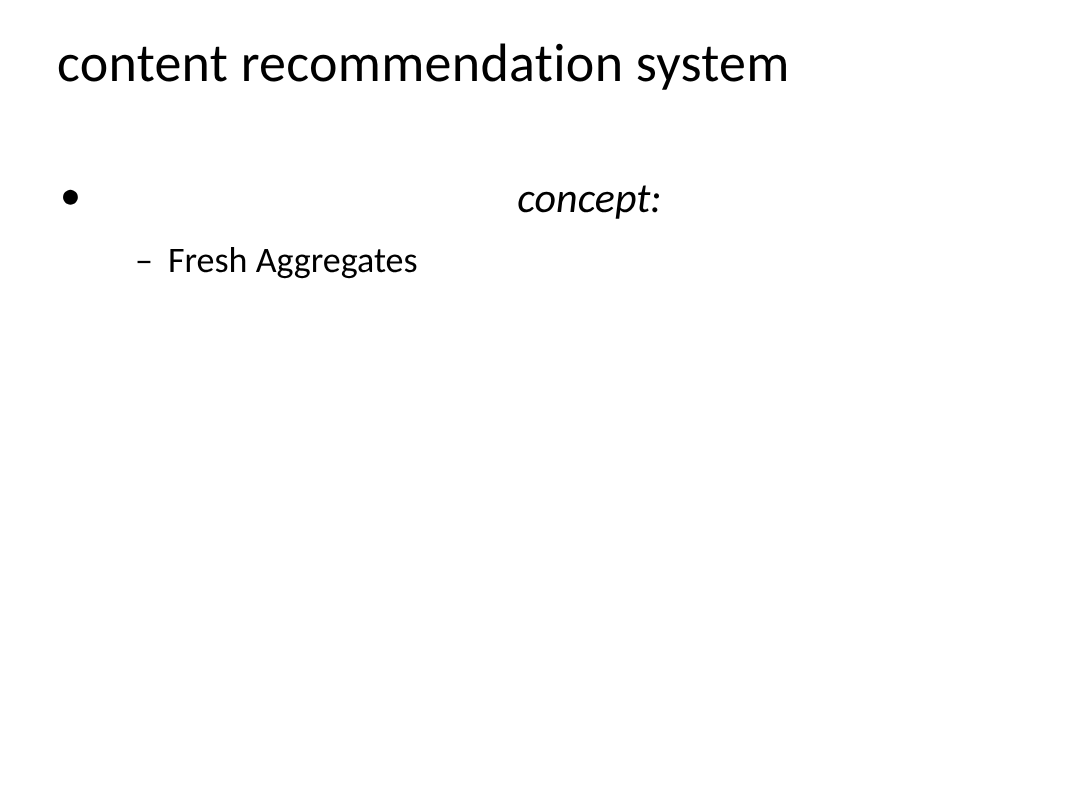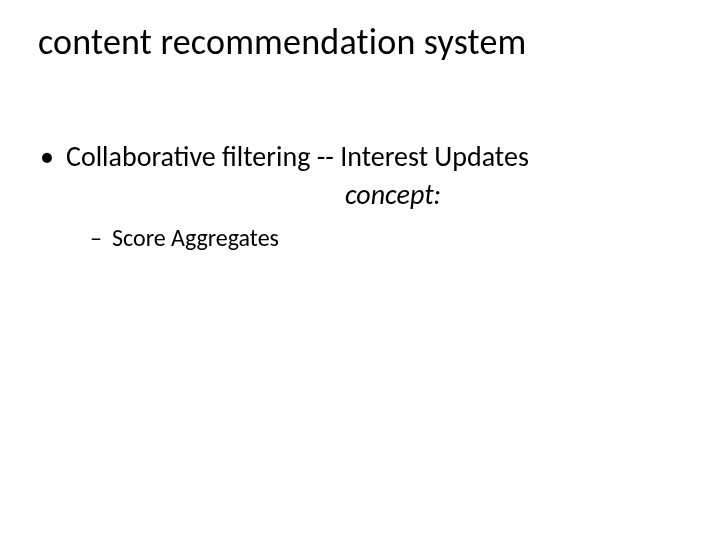--- a/index.html
+++ b/index.html
@@ -13,21 +13,21 @@
       background: #ffffff;
       font-family: Calibri, "Segoe UI", Arial, sans-serif;
       color: #000000;
       padding: 20px 0 0 0;
       overflow: hidden;
     }
     .slide-title {
       font-size: 36px;
       font-weight: 400;
       padding-left: 38px;
-      margin-bottom: 75px;
+      margin-bottom: 48px;
       letter-spacing: 0.2px;
     }
     .level1-list {
       list-style: none;
       padding-left: 40px;
     }
     .level1-item {
       position: relative;
       padding-left: 26px;
       font-size: 28px;
@@ -66,21 +66,20 @@
       top: 0;
     }
   </style>
 </head>
 <body>
 
 <h1 class="slide-title">content recommendation system</h1>
 
 <ul class="level1-list">
   <li class="level1-item">
-    <span class="level1-label">Collaborative filtering -- Interest Updates</span>
     <span class="concept-label">concept:</span>
     <ul class="level2-list">
       <li class="level2-item">
-        <span>Score Aggregates</span>
+        <span>Fresh Aggregates</span>
       </li>
     </ul>
   </li>
 </ul>
 
 </body></html>

